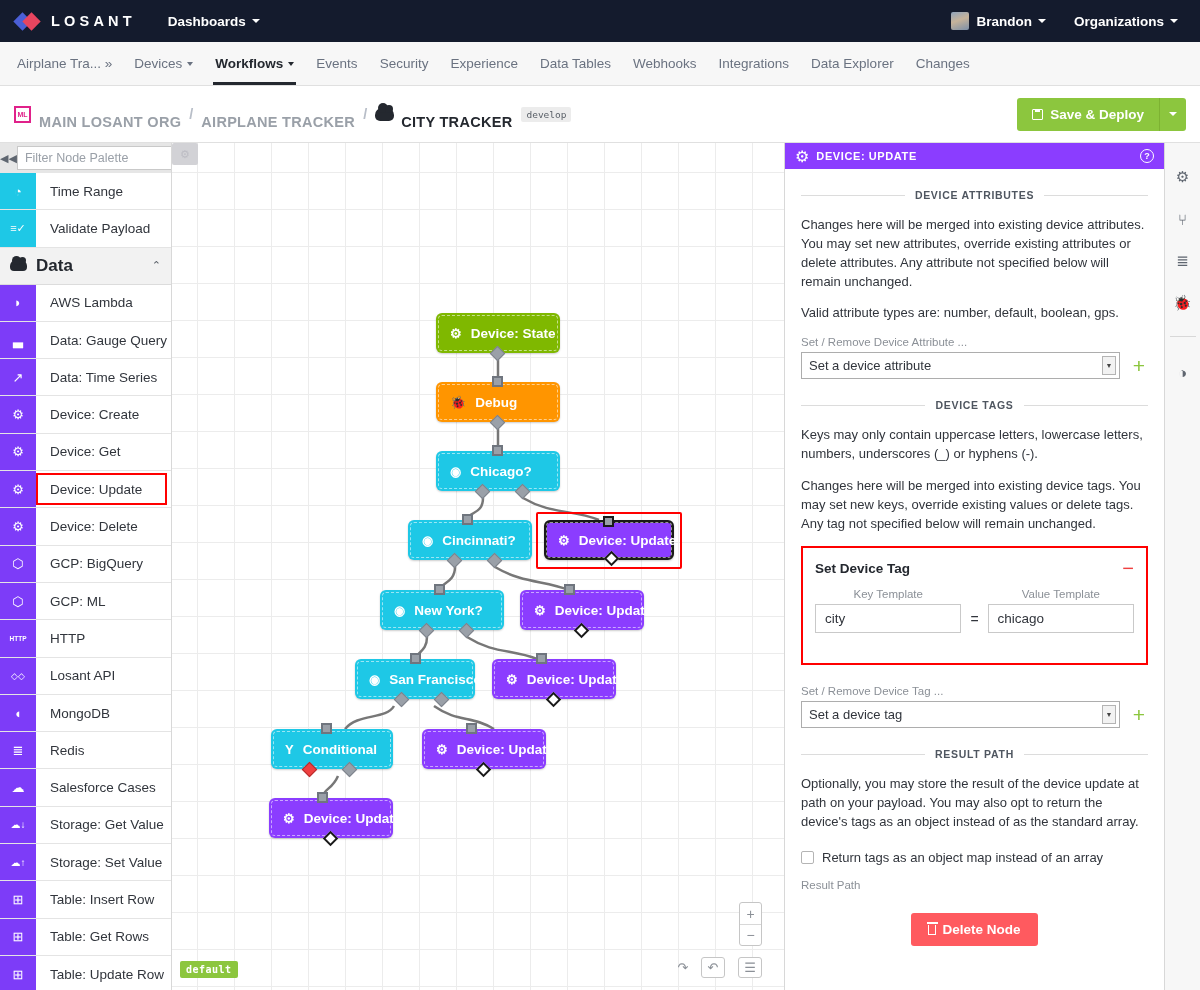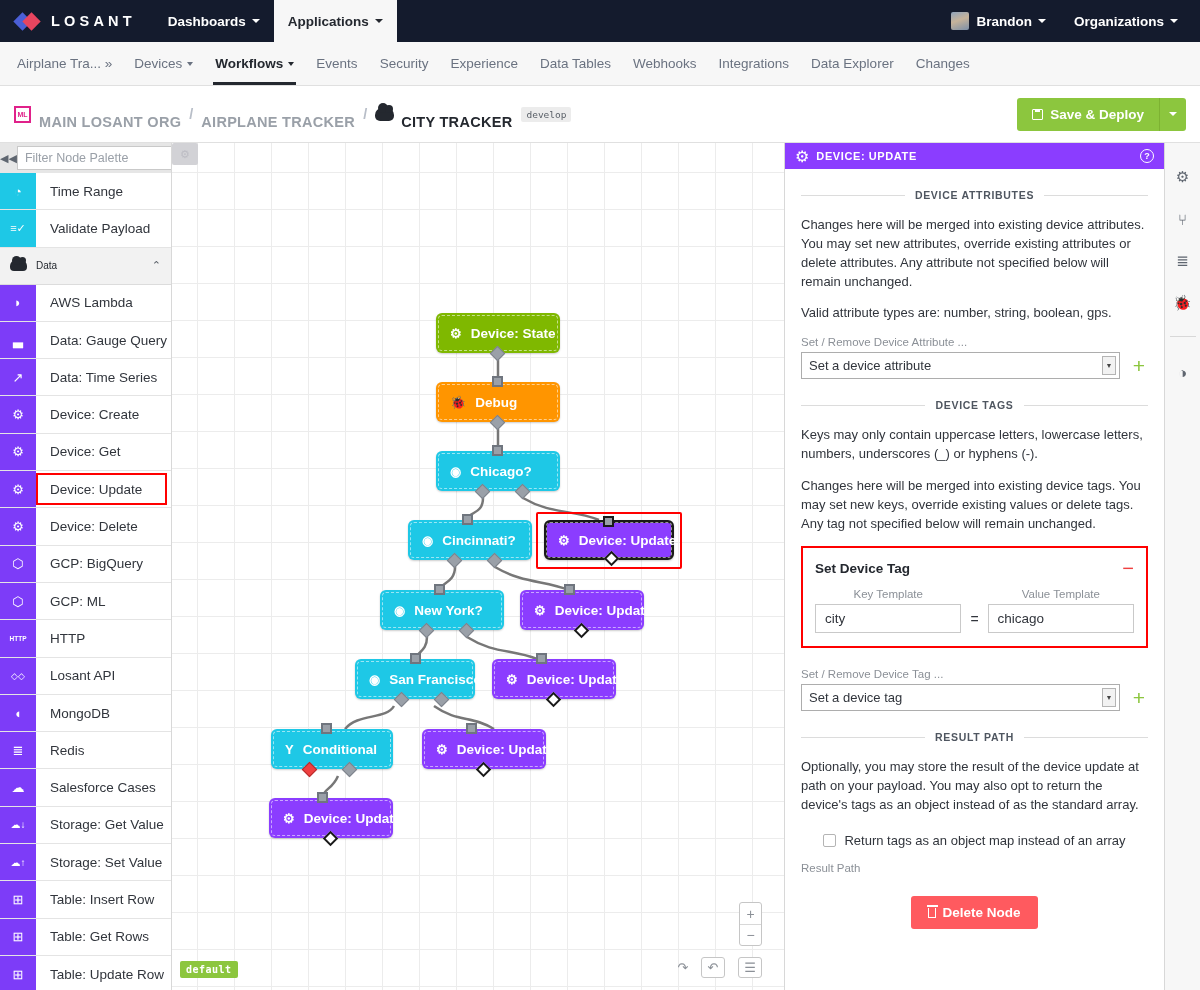--- a/index.html
+++ b/index.html
@@ -115,21 +115,21 @@
   .pal-label { display: flex; align-items: center; padding-left: 14px; font-size: 13.5px; color: #31353c; }
   .pal-row.sel .pal-label { border: 2px solid #f00; margin: 2px 4px 2px 0; flex: 1; padding-left: 12px; }
   .pal-group { height: 37px; background: #f2f2f2; border-bottom: 1px solid #dcdcdc;
     display: flex; align-items: center; padding: 0 10px; cursor: pointer; }
   .pal-group .gico { width: 17px; height: 11px; background: #24282f; border-radius: 6px 6px 4px 4px;
     position: relative; margin-right: 9px; }
   .pal-group .gico::before { content:""; position:absolute; width:9px; height:9px; background:#24282f;
     border-radius:50%; top:-4px; left:2px; }
   .pal-group .gico::after { content:""; position:absolute; width:7px; height:7px; background:#24282f;
     border-radius:50%; top:-3px; left:9px; }
-  .pal-group .gname { font-size: 10px; font-weight: normal; color: #24282f; }
+  .pal-group .gname { font-size: 17px; font-weight: bold; color: #24282f; }
   .pal-group .gchev { margin-left: auto; color: #5a6068; font-size: 11px; }
 
   
   .canvas { flex: 1; position: relative; overflow: hidden;
     background-color: #fff;
     background-image: linear-gradient(to right, #ececec 1px, transparent 1px),
                       linear-gradient(to bottom, #ececec 1px, transparent 1px);
     background-size: 37px 37px; background-position: -12px -8px; }
   .node {
     position: absolute; height: 40px; border-radius: 6px; display: flex; align-items: center;
@@ -187,32 +187,32 @@
   .select {
     flex: 1; height: 27px; border: 1px solid #adadad; background: #fff; font-size: 13px;
     color: #31353c; padding: 0 7px; display: flex; align-items: center; position: relative;
     cursor: pointer;
   }
   .select .arrow { position: absolute; right: 3px; top: 3px; bottom: 3px; width: 14px;
     background: #f2f2f2; border: 1px solid #b4b4b4; display: flex; align-items: center;
     justify-content: center; font-size: 7px; color: #444; }
   .plus-btn { color: #8cc63e; font-size: 21px; cursor: pointer; line-height: 1;
     font-weight: 300; width: 18px; text-align: center; }
-  .tag-card { border: 2px solid #f00; padding: 10px 12px 13px; margin-top: 2px; }
+  .tag-card { border: 2px solid #f00; padding: 10px 12px 30px; margin-top: 2px; }
   .tag-card-head { display: flex; align-items: center; margin-bottom: 10px; }
   .tag-card-title { font-size: 13.5px; font-weight: bold; color: #24282f; }
   .minus-btn { margin-left: auto; color: #ef4040; font-size: 20px; line-height: 1; cursor: pointer; }
   .kv-row { display: flex; align-items: flex-end; gap: 9px; }
   .kv-col { flex: 1; }
   .kv-label { font-size: 11.5px; color: #8b9097; margin-bottom: 4px; text-align: center; }
   .text-input { width: 100%; height: 29px; border: 1px solid #c9c9c9; background: #fff;
     font-size: 13.5px; color: #31353c; padding: 0 9px; font-family: "Liberation Sans", sans-serif; }
   .text-input::placeholder { color: #a8aeb6; }
   .eq { font-size: 14px; color: #31353c; padding-bottom: 6px; }
-  .check-row { display: flex; align-items: center; gap: 8px; margin: 18px 0 14px; justify-content: center; }
+  .check-row { display: flex; align-items: center; gap: 8px; margin: 18px 0 14px; }
   .check-box { width: 13px; height: 13px; border: 1px solid #b4b4b4; background: #fff;
     border-radius: 2px; cursor: pointer; flex: none; }
   .check-lbl { font-size: 13px; color: #31353c; }
   .btn-delete { display: block; margin: 22px auto 0; background: #ff5a5f; color: #fff;
     border: none; font-size: 13.5px; font-weight: bold; padding: 9px 17px; border-radius: 3px;
     cursor: pointer; }
   .trash-ico { display:inline-block; width: 8px; height: 10px; border: 1.4px solid #fff;
     border-top: none; margin-right: 6px; position: relative; vertical-align: -1px; }
   .trash-ico::before { content:""; position:absolute; top:-3px; left:-2.4px; width: 11px;
     height: 1.6px; background:#fff; }
@@ -233,24 +233,20 @@
     <div class="brand">
       <div class="logo-mark">
           <i class="l"></i>
           <i class="r"></i>
         </div>
       <span class="brand-text">LOSANT</span>
     </div>
     <div class="nav-items">
       <div class="nav-item">
         <span>Dashboards</span>
-        <span class="caret"></span>
-      </div>
-      <div class="nav-item active">
-        <span>Applications</span>
         <span class="caret"></span>
       </div>
     </div>
     <div class="nav-right">
       <div class="nav-item">
         <span class="avatar"></span>
         <span>Brandon</span>
         <span class="caret"></span>
       </div>
       <div class="nav-item">
@@ -539,21 +535,21 @@
         <span class="help-ico">?</span>
       </div>
       <div class="insp-body">
 
         <div class="section-div">
           <span class="ln"></span>
           <span class="tx">Device Attributes</span>
           <span class="ln"></span>
         </div>
         <div class="p-text">Changes here will be merged into existing device attributes. You may set new attributes, override existing attributes or delete attributes. Any attribute not specified below will remain unchanged.</div>
-        <div class="p-text">Valid attribute types are: number, string, boolean, gps.</div>
+        <div class="p-text">Valid attribute types are: number, default, boolean, gps.</div>
         <div class="field-label">Set / Remove Device Attribute ...</div>
         <div class="field-row">
           <div class="select">
             <span>Set a device attribute</span>
             <span class="arrow">▼</span>
           </div>
           <span class="plus-btn">+</span>
         </div>
 
         <div class="section-div">

